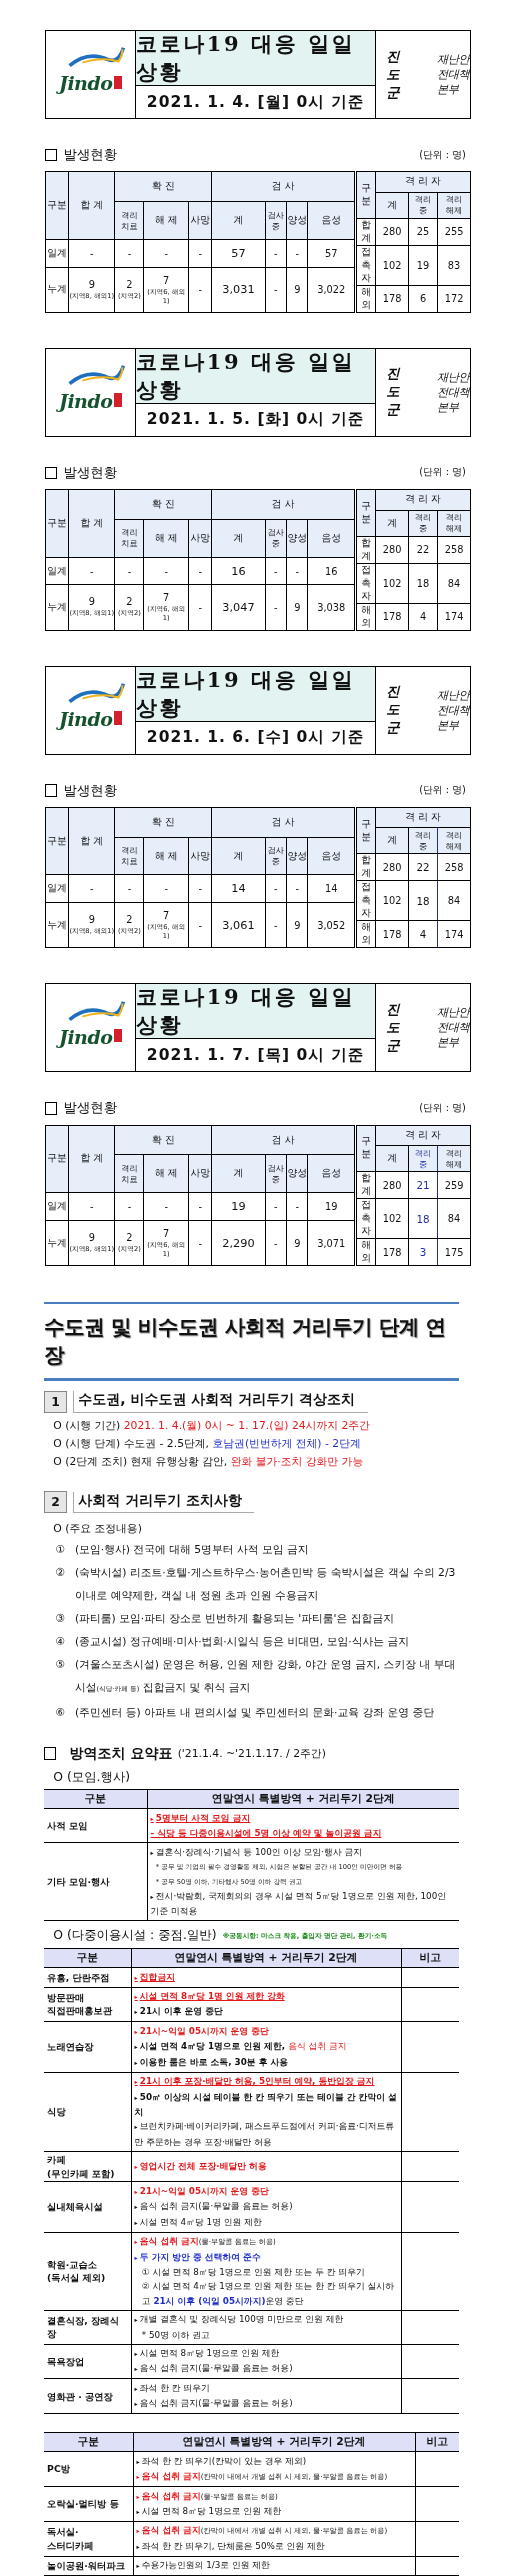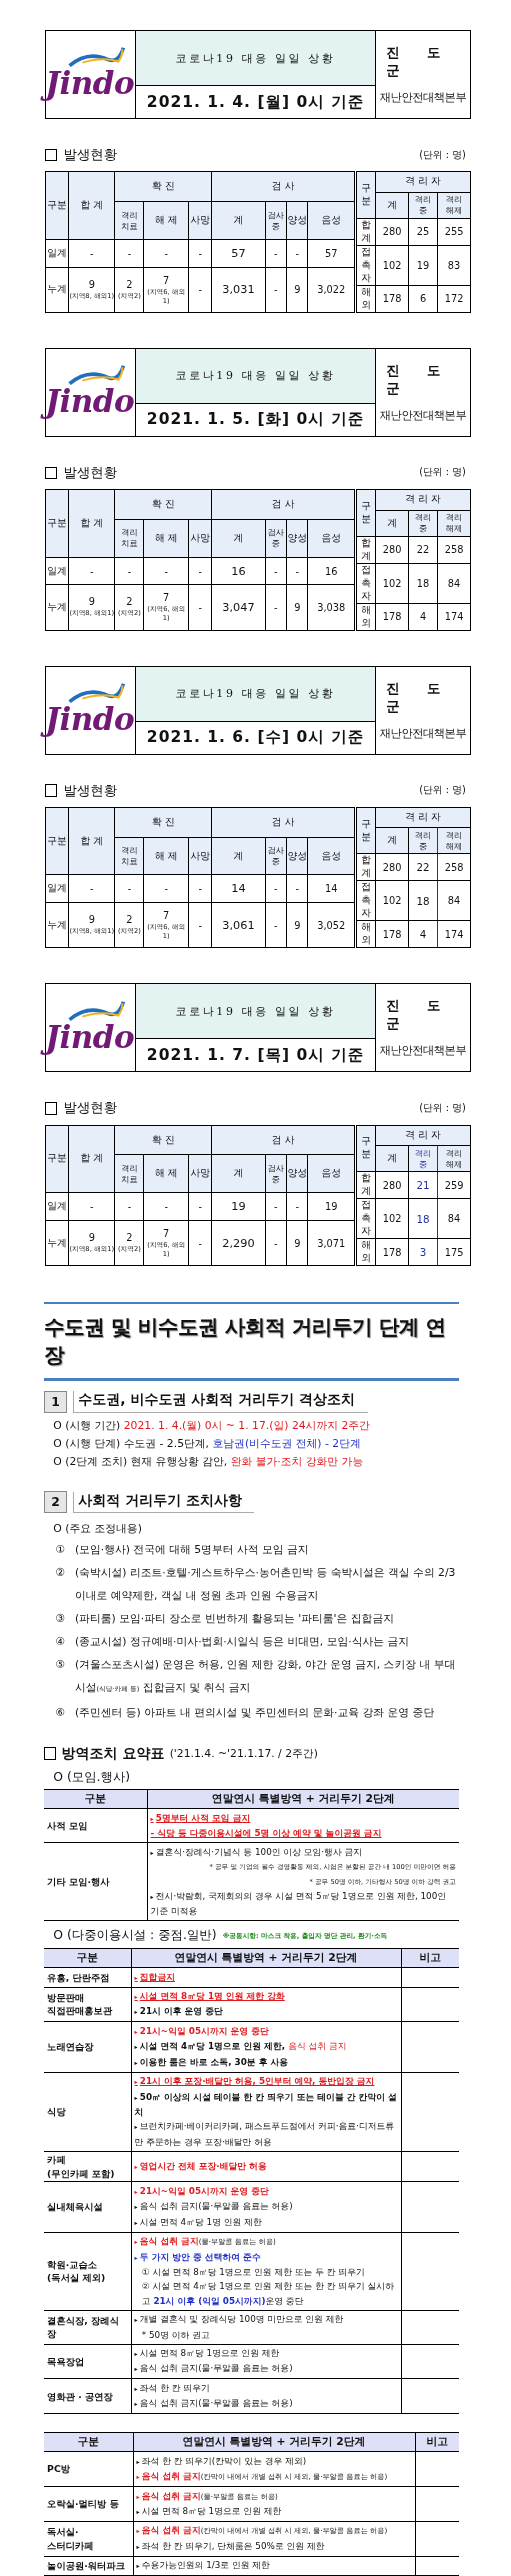--- a/index.html
+++ b/index.html
@@ -4,26 +4,26 @@
 <style>
   * { box-sizing: border-box; margin: 0; padding: 0; }
   body { width: 511px; background: #fff; font-family: "DejaVu Sans", "Liberation Sans", sans-serif; color: #111; }
   .page { width: 511px; position: relative; }
 
   
   .report { padding-left: 45px; padding-right: 40px; }
   .rhead { display: grid; grid-template-columns: 90px 240px 1fr; border: 1.5px solid #000; height: 89px; }
   .rhead .logo { border-right: 0.5px solid #000; display: flex; align-items: center; justify-content: center; position: relative; }
   .logo-wave { position: absolute; left: 20.6px; top: 14.4px; width: 59px; height: 26px; }
-  .logo-text { font-family: "DejaVu Serif", serif; font-style: italic; font-weight: bold; font-size: 31px; color: #701a75; letter-spacing: -0.5px; margin-top: 17.5px; }
+  .logo-text { font-family: "DejaVu Serif", serif; font-style: italic; font-weight: bold; font-size: 19px; color: #14532d; letter-spacing: -0.5px; margin-top: 17.5px; }
   .logo-badge { display: inline-block; width: 8.2px; height: 13.4px; background: #d4202b; margin-left: 1.5px; vertical-align: middle; margin-top: 15.5px; }
   .rhead .mid { border-right: 0.5px solid #000; display: grid; grid-template-rows: 55px 1fr; }
-  .rhead .mid .t1 { background: #e2f3f2; border-bottom: 0.5px solid #000; display: flex; align-items: center; justify-content: center; font-size: 11px; letter-spacing: 2.6px; font-family: "DejaVu Serif", serif; }
+  .rhead .mid .t1 { background: #e2f3f2; border-bottom: 0.5px solid #000; display: flex; align-items: center; justify-content: center; font-size: 21px; letter-spacing: 2.6px; font-family: "DejaVu Serif", serif; font-weight: bold; }
   .rhead .mid .t2 { display: flex; align-items: center; justify-content: center; font-size: 15.5px; font-weight: bold; letter-spacing: 1px; }
-  .rhead .right { display: flex; flex-direction: column; align-items: center; justify-content: center; gap: 10px; }
+  .rhead .right { display: flex; align-items: center; justify-content: center; gap: 10px; font-style: italic; }
   .rhead .right .org { font-size: 13.4px; font-weight: bold; letter-spacing: 11.3px; font-family: "DejaVu Serif", serif; padding-left: 10.3px; }
   .rhead .right .dept { font-size: 11.3px; letter-spacing: -0.5px; }
 
   .subhead { display: flex; justify-content: space-between; align-items: center; margin-top: 27px; margin-bottom: 7.2px; }
   .subhead .ttl { font-size: 13.4px; font-family: "DejaVu Serif", serif; display: flex; align-items: center; gap: 6.2px; }
   .sq { display: inline-block; width: 12.4px; height: 12.4px; border: 1px solid #000; }
   .subhead .unit { font-size: 9.8px; margin-right: 5.2px; }
 
   .stats { display: flex; }
   table.cases, table.iso { border-collapse: collapse; font-size: 9.8px; }
@@ -45,36 +45,36 @@
   .sectitle { margin-left: 6.2px; padding: 0 12.4px 2.1px 4.1px; border-left: 1px solid #aaa; border-bottom: 1px solid #aaa; font-size: 14px; font-weight: bold; text-align: right; }
   .bul { font-size: 10.8px; margin-left: 9.3px; line-height: 18px; }
   .red { color: #e0181b; }
   .blue { color: #1e2ec8; }
   .numlist { margin-left: 11.3px; font-size: 10.8px; line-height: 23px; }
   .numlist .item { display: flex; }
   .numlist .n { width: 19.6px; flex: none; }
   .numlist small { font-size: 6.7px; }
 
   .sumtitle { font-size: 13px; margin-top: 20.6px; display: flex; align-items: center; gap: 5.2px; }
-  .sumtitle b { font-size: 14px; }
+  .sumtitle b { font-size: 14px; margin-left: 8px; }
   .sumtitle span.p { font-size: 10.8px; }
   .grp { font-size: 12.4px; margin-left: 9.3px; margin-top: 6.2px; margin-bottom: 2.1px; display: flex; align-items: flex-end; gap: 6.2px; }
   .grp .note { font-size: 6.7px; color: #1a8a1a; font-weight: bold; padding-bottom: 3.1px; }
 
   table.rules { border-collapse: collapse; width: 415px; font-size: 8.8px; margin-top: 3.1px; }
   table.rules th { background: #dde0f7; font-size: 10.8px; font-weight: bold; height: 19.6px; border-top: 1.5px solid #000; border-bottom: 1px solid #000; }
   table.rules td { border-top: 0.5px solid #000; border-bottom: 0.5px solid #000; vertical-align: middle; padding: 1.5px 3.1px; }
   table.rules tr > *:not(:first-child) { border-left: 0.5px solid #000; }
   table.rules tr:last-child td { border-bottom: 1.5px solid #000; }
   table.rules td.cat { font-weight: bold; font-size: 9.3px; padding-left: 3.1px; line-height: 13.4px; }
   .ln { display: block; line-height: 14.4px; }
   .ln.tri::before { content: "▸"; font-size: 6.2px; margin-right: 2.1px; }
   .ln.ul { text-decoration: underline; }
   .ln.b { font-weight: bold; }
-  .ln.small { font-size: 6.7px; padding-left: 5.2px; text-align: right; }
+  .ln.small { font-size: 6.7px; padding-left: 5.2px; }
   .ln.indent { padding-left: 7.2px; }
 </style>
 </head>
 <body>
 
 <div class="page" id="page">
   <section class="report" style="margin-top: 30px;">
     <div class="rhead">
       <div class="logo">
         <svg class="logo-wave" viewBox="0 0 115 50">
@@ -482,21 +482,21 @@
     </div>
   </section>
 <section class="notice" style="margin-top: 36px;">
       <div class="bigtitle">수도권 및 비수도권 사회적 거리두기 단계 연장</div>
       <div class="sec">
         <div class="secnum">1</div>
         <div class="sectitle">수도권, 비수도권 사회적 거리두기 격상조치</div>
       </div>
       <div style="margin-top:4.1px">
         <div class="bul">O (시행 기간) <span class="red">2021. 1. 4.(월) 0시 ~ 1. 17.(일) 24시까지 2주간</span></div>
-        <div class="bul">O (시행 단계) 수도권 - 2.5단계, <span class="blue">호남권(비수도권 전체) - 2단계</span></div>
+        <div class="bul">O (시행 단계) 수도권 - 2.5단계, <span class="blue">호남권(빈번하게 전체) - 2단계</span></div>
         <div class="bul">O (2단계 조치) 현재 유행상황 감안, <span class="red">완화 불가·조치 강화만 가능</span></div>
       </div>
       <div class="sec" style="margin-top:20.6px">
         <div class="secnum">2</div>
         <div class="sectitle">사회적 거리두기 조치사항</div>
       </div>
       <div class="bul" style="margin-top:7.2px">O (주요 조정내용)</div>
       <div class="numlist">
         <div class="item">
           <span class="n">①</span>

